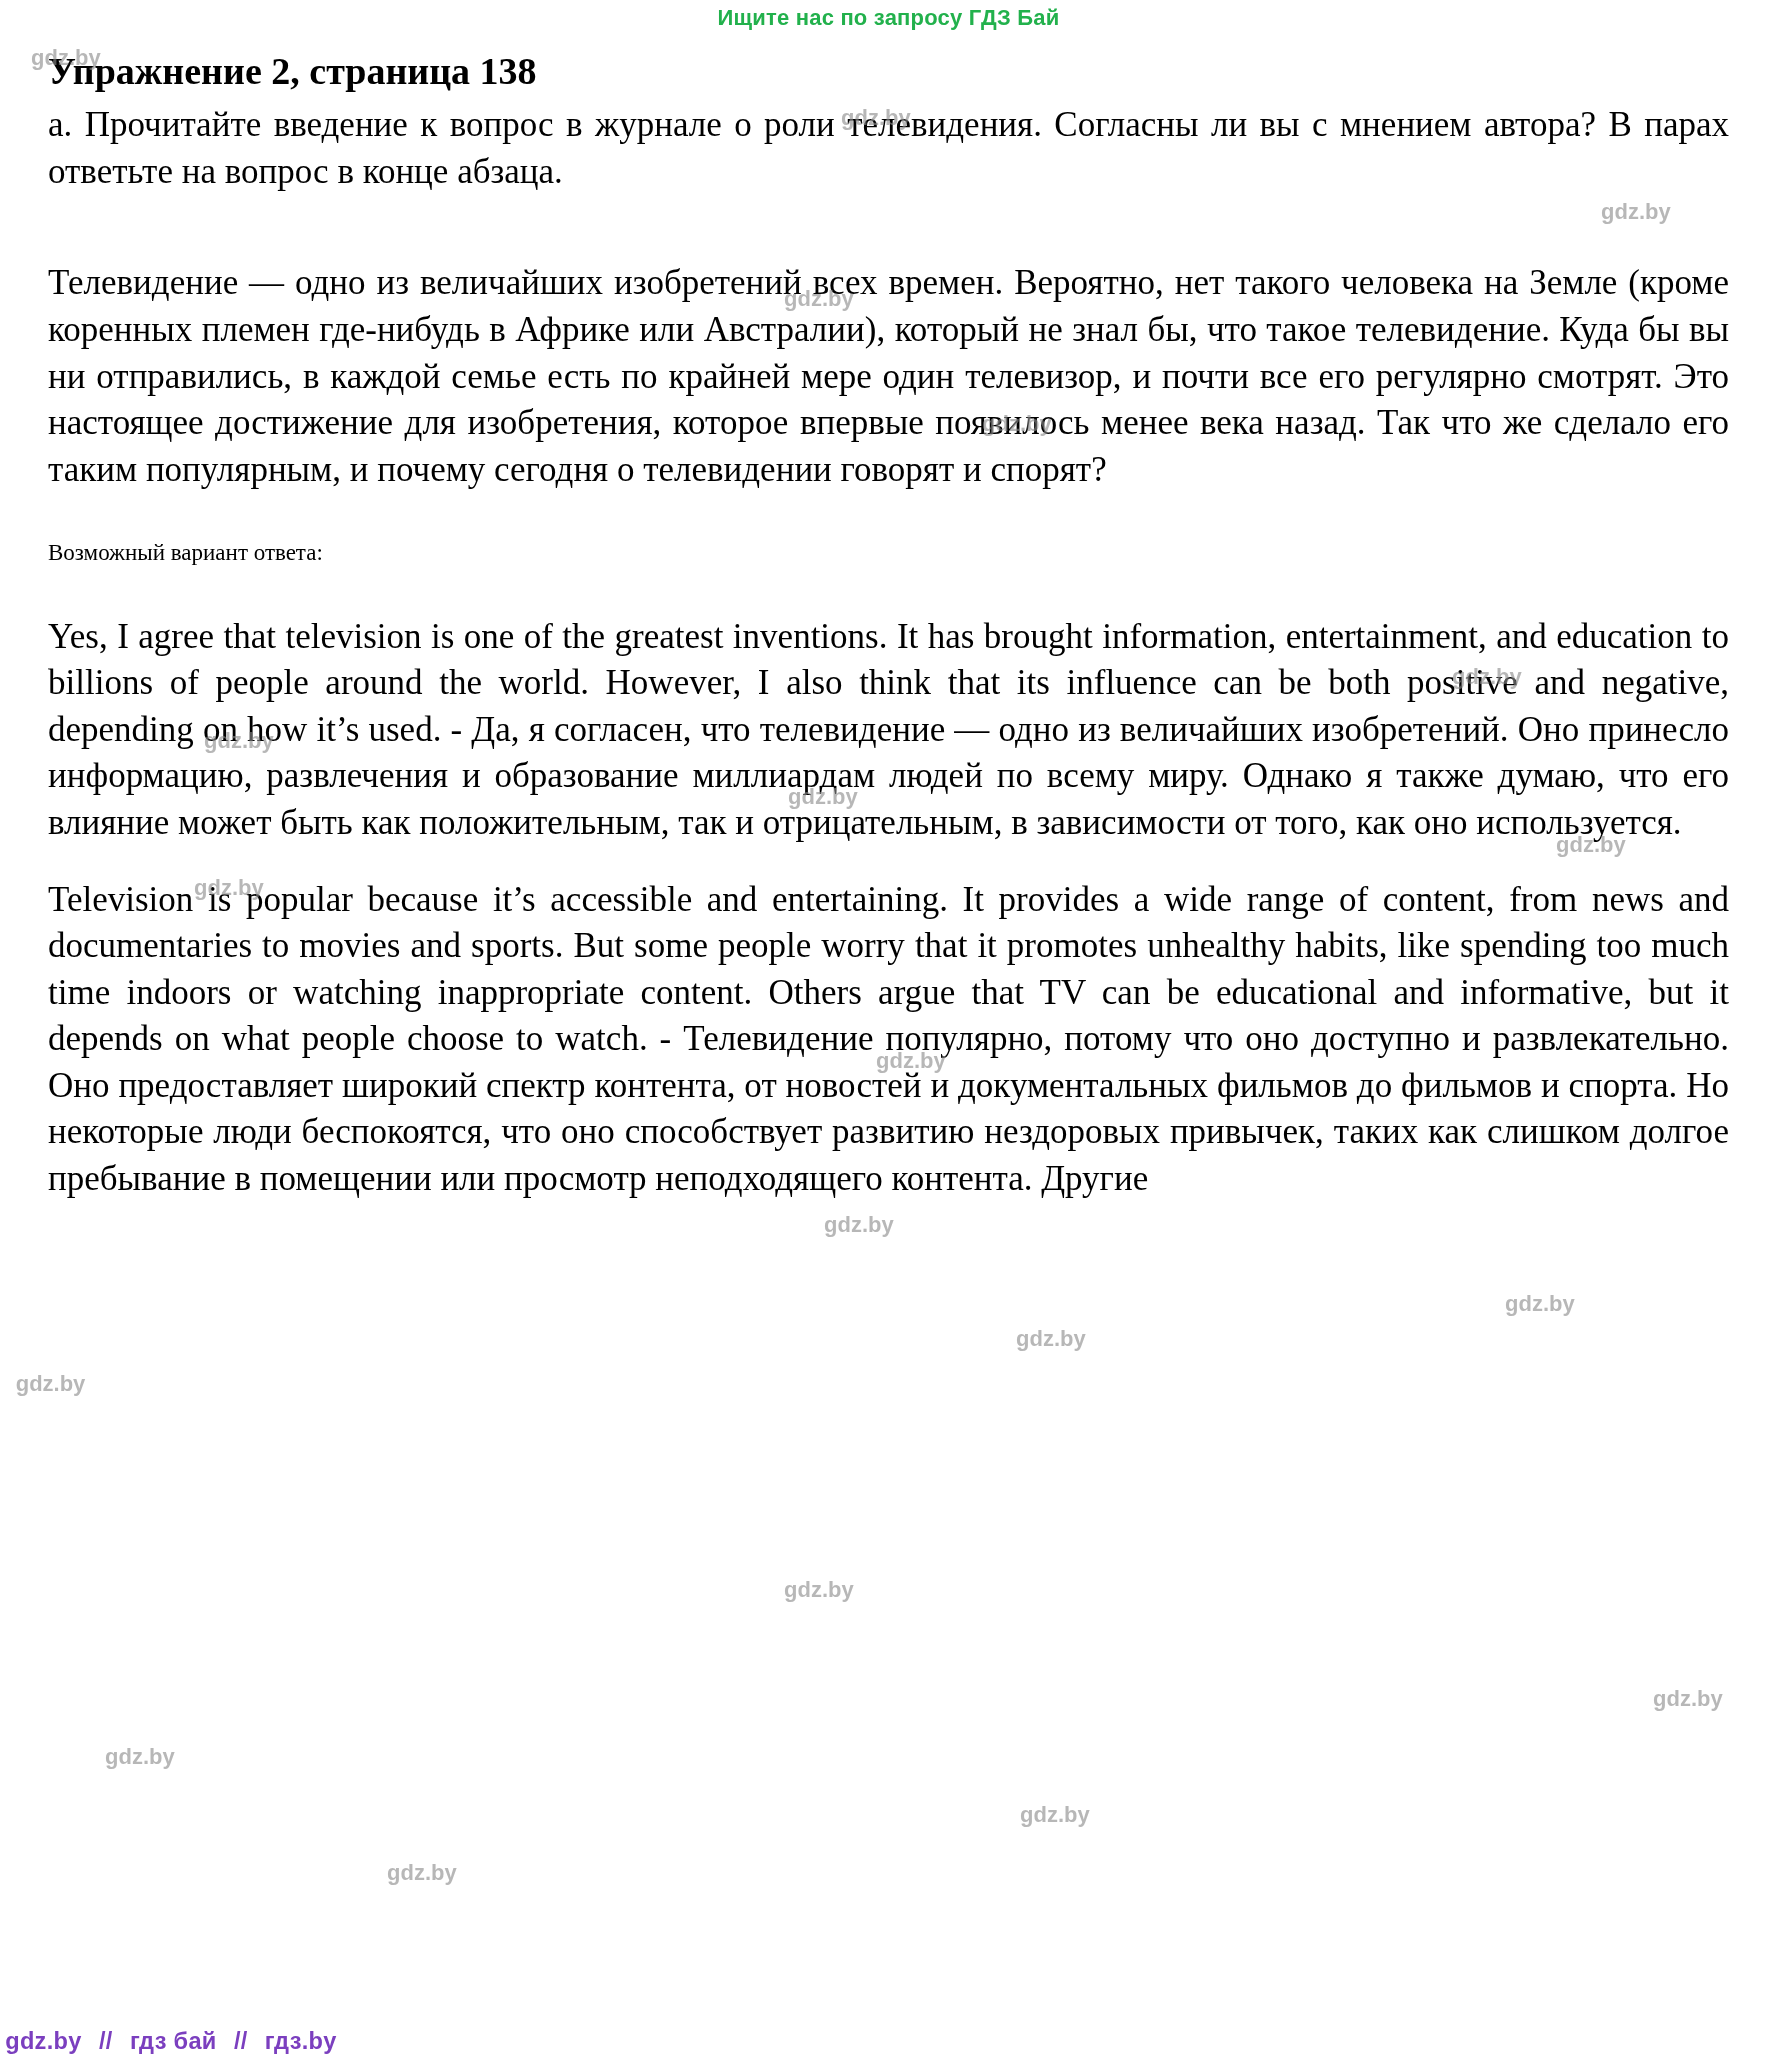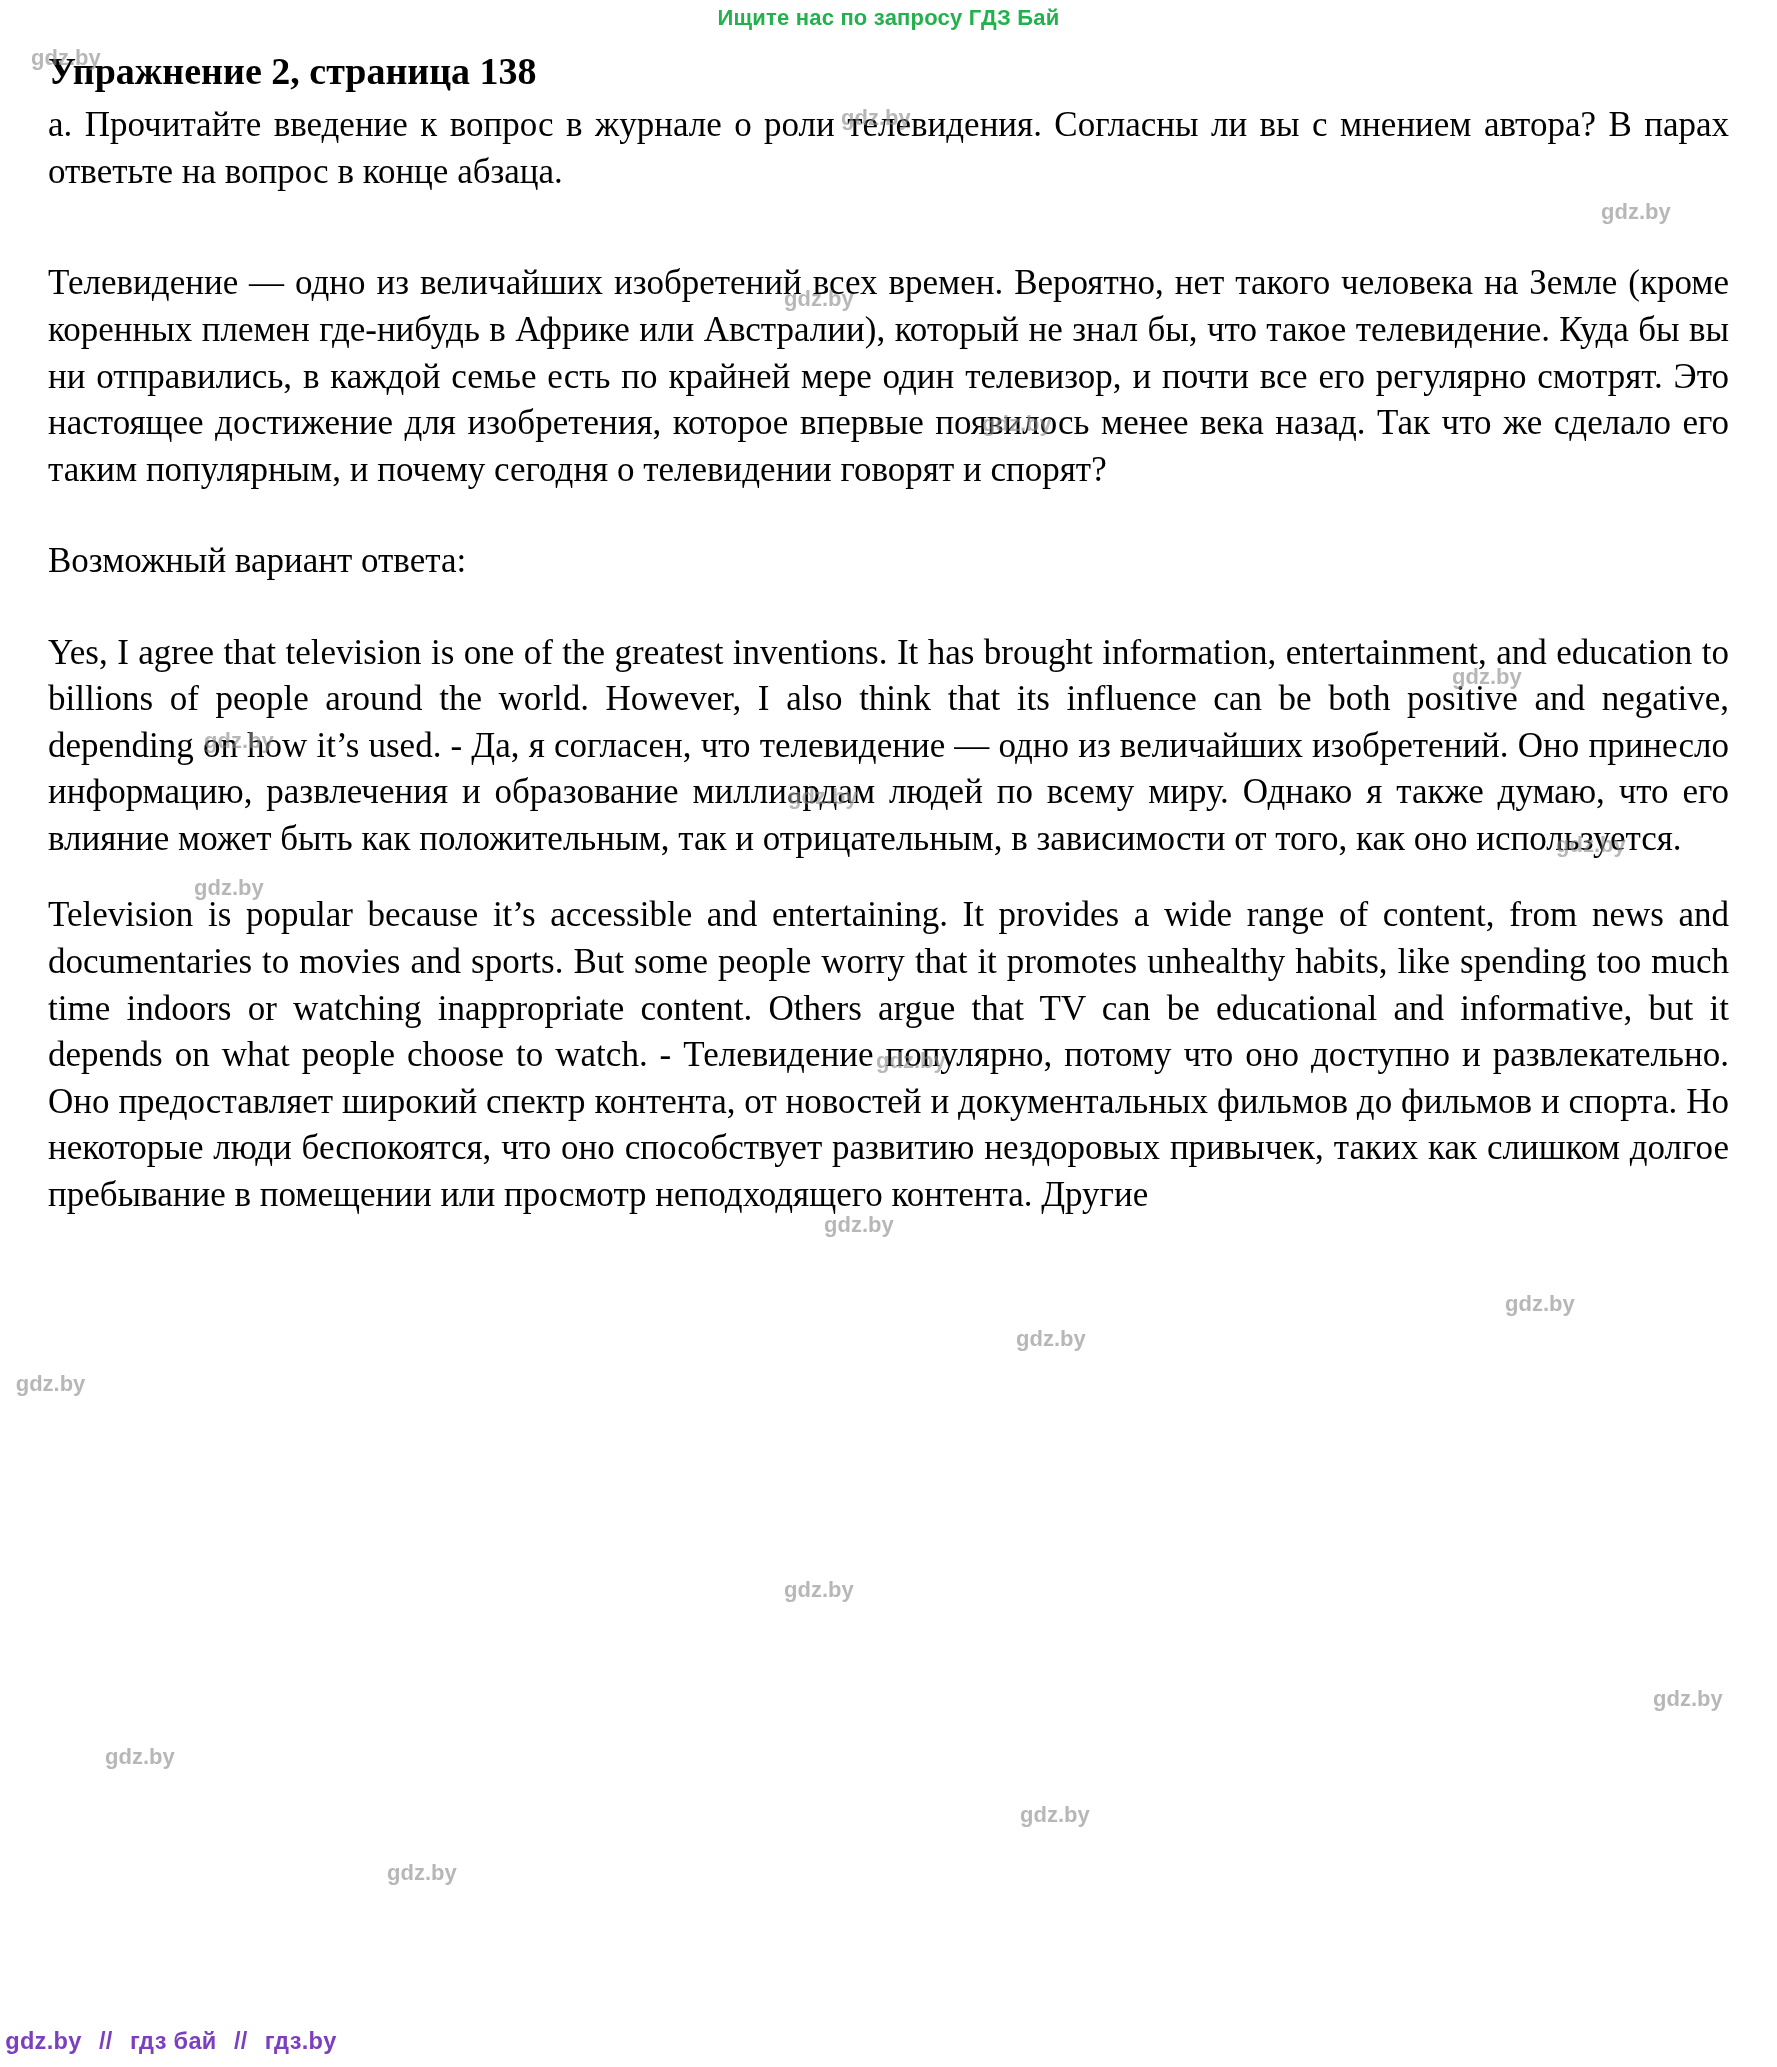--- a/index.html
+++ b/index.html
@@ -56,21 +56,21 @@
     margin: 0;
   }
   .para.first-block {
     margin-top: 3.5px;
   }
   .gap-lg { height: 65px; }
   .gap-md { height: 45px; }
   .gap-sm { height: 30px; }
 
   .subhead {
-    font-size: 35px;
+    font-size: 23px;
     line-height: 1.33;
     margin: 0;
   }
 
   
   .wm {
     position: absolute;
     font-family: "Liberation Sans", "DejaVu Sans", sans-serif;
     font-weight: bold;
     font-size: 22px;

